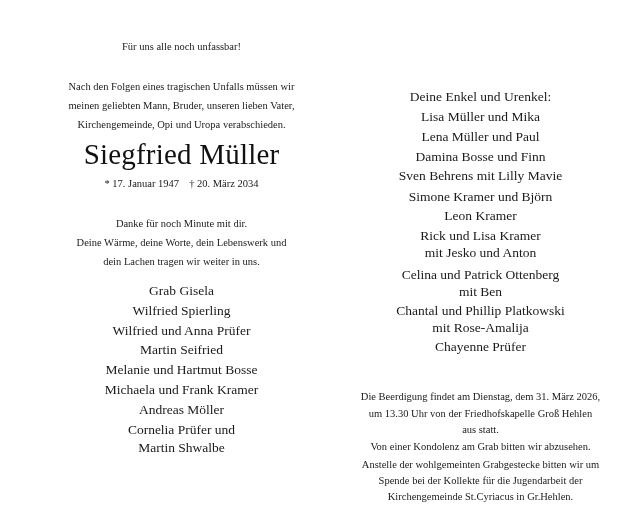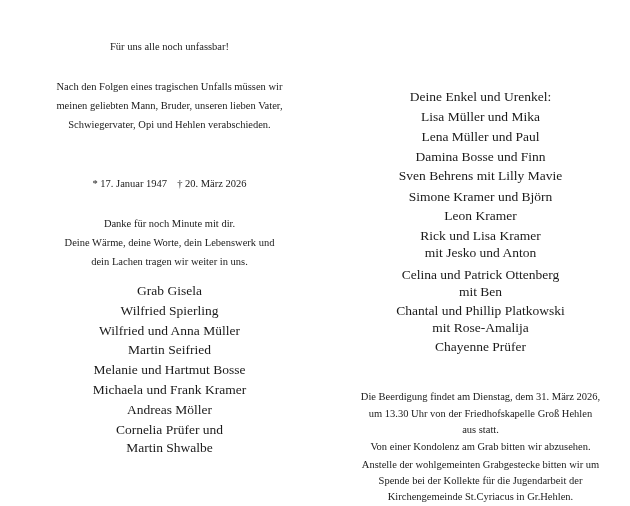--- a/index.html
+++ b/index.html
@@ -14,21 +14,21 @@
       overflow: hidden;
       font-family: "Liberation Serif", "DejaVu Serif", serif;
       color: #1a1a1a;
     }
     .page {
       position: absolute;
       top: 0;
       width: 315px;
       height: 506px;
     }
-    .page-left { left: 4px; text-decoration: underline; }
+    .page-left { left: 16px; text-decoration: underline; }
     .page-right { left: 315px; margin-top: 43px; }
     .line {
       position: absolute;
       left: 0;
       width: 100%;
       text-align: center;
       white-space: nowrap;
     }
     .page-left .line { left: 8px; }
     .page-right .line { left: 8px; }
@@ -44,38 +44,39 @@
   </style>
 </head>
 <body>
 
 <div class="page page-left">
   <div class="line small" style="top:41px">Für uns alle noch unfassbar!</div>
 
   <div>
     <div class="line small" style="top:81px">Nach den Folgen eines tragischen Unfalls müssen wir</div>
     <div class="line small" style="top:100px">meinen geliebten Mann, Bruder, unseren lieben Vater,</div>
-    <div class="line small" style="top:119px">Schwiegervater, Opi und Hehlen verabschieden.</div>
+    <div class="line small" style="top:119px">Kirchengemeinde, Opi und Uropa verabschieden.</div>
   </div>
 
+  <div class="line name" style="top:138px">Siegfried Müller</div>
 
   <div class="line dates" style="top:178px">
-    <span>* 17. Januar 1947</span><span class="sep"></span><span>† 20. März 2026</span>
+    <span>* 17. Januar 1947</span><span class="sep"></span><span>† 20. März 2034</span>
   </div>
 
   <div>
     <div class="line small" style="top:218px">Danke für noch Minute mit dir.</div>
     <div class="line small" style="top:237px">Deine Wärme, deine Worte, dein Lebenswerk und</div>
     <div class="line small" style="top:256px">dein Lachen tragen wir weiter in uns.</div>
   </div>
 
   <div>
     <div class="line medium" style="top:283px">Grab Gisela</div>
     <div class="line medium" style="top:303px">Wilfried Spierling</div>
-    <div class="line medium" style="top:323px">Wilfried und Anna Müller</div>
+    <div class="line medium" style="top:323px">Wilfried und Anna Prüfer</div>
     <div class="line medium" style="top:342px">Martin Seifried</div>
     <div class="line medium" style="top:362px">Melanie und Hartmut Bosse</div>
     <div class="line medium" style="top:382px">Michaela und Frank Kramer</div>
     <div class="line medium" style="top:402px">Andreas Möller</div>
     <div class="line medium" style="top:422px">Cornelia Prüfer und</div>
     <div class="line medium" style="top:440px">Martin Shwalbe</div>
   </div>
 </div>
 
 <div class="page page-right">

